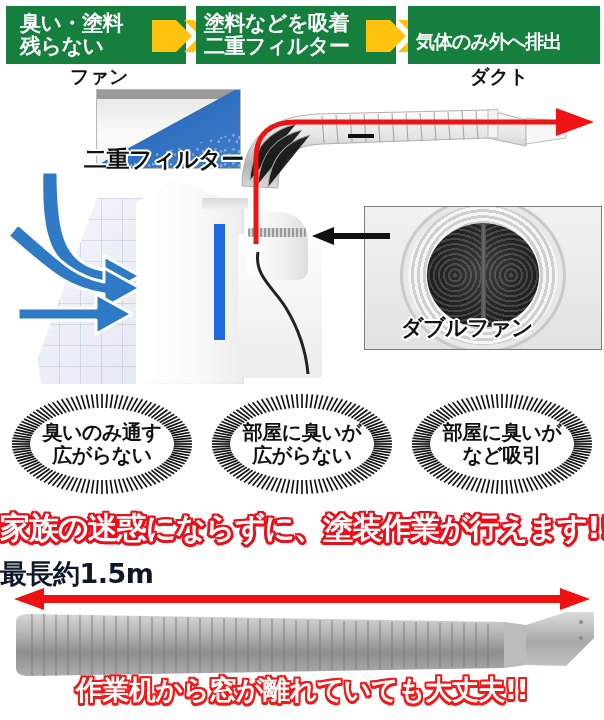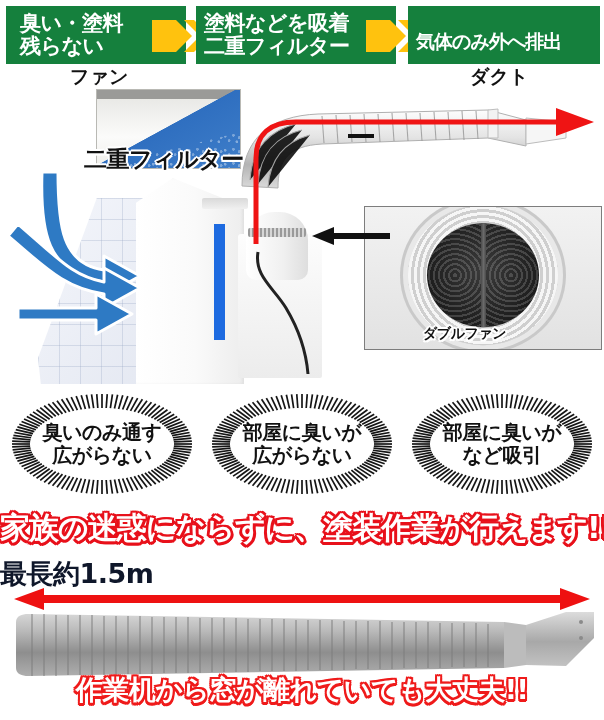--- a/index.html
+++ b/index.html
@@ -87,21 +87,21 @@
     background:radial-gradient(circle at 50% 45%, #3b3b3b 0%, #1d1d1d 70%, #101010 100%);
     overflow:hidden;
   }
   .fan-half{position:absolute;top:0;width:50%;height:100%;
     background:repeating-radial-gradient(circle at 50% 50%, rgba(255,255,255,.16) 0 2px, transparent 2px 5px);}
   .fan-half.l{left:0;}
   .fan-half.r{right:0;}
   .fan-divider{position:absolute;left:50%;top:0;width:5px;height:100%;margin-left:-2.5px;
     background:linear-gradient(to right,#4a4a4a,#6a6a6a,#4a4a4a);}
   .fan-cap{
-    position:absolute;left:58px;bottom:6px;font-size:14px;font-weight:bold;color:#111;
+    position:absolute;left:36px;bottom:6px;font-size:22px;font-weight:bold;color:#111;
     letter-spacing:-0.5px;white-space:nowrap;
     text-shadow:2px 0 0 #fff,-2px 0 0 #fff,0 2px 0 #fff,0 -2px 0 #fff,
                 1.5px 1.5px 0 #fff,-1.5px 1.5px 0 #fff,1.5px -1.5px 0 #fff,-1.5px -1.5px 0 #fff;
   }
 
   
   .machine{position:absolute;left:30px;top:92px;width:290px;height:208px;}
   .m-filterpanel{
     position:absolute;left:8px;top:20px;width:138px;height:186px;
     background:

